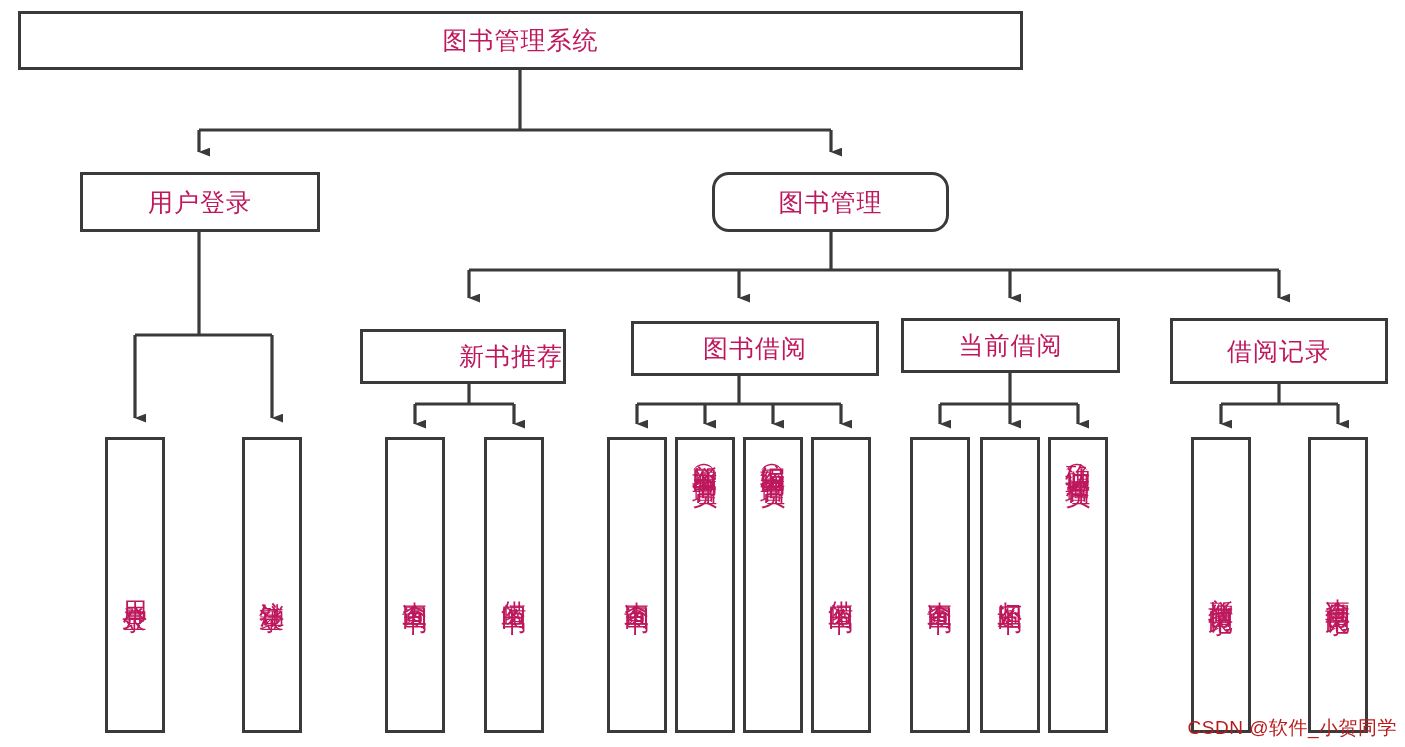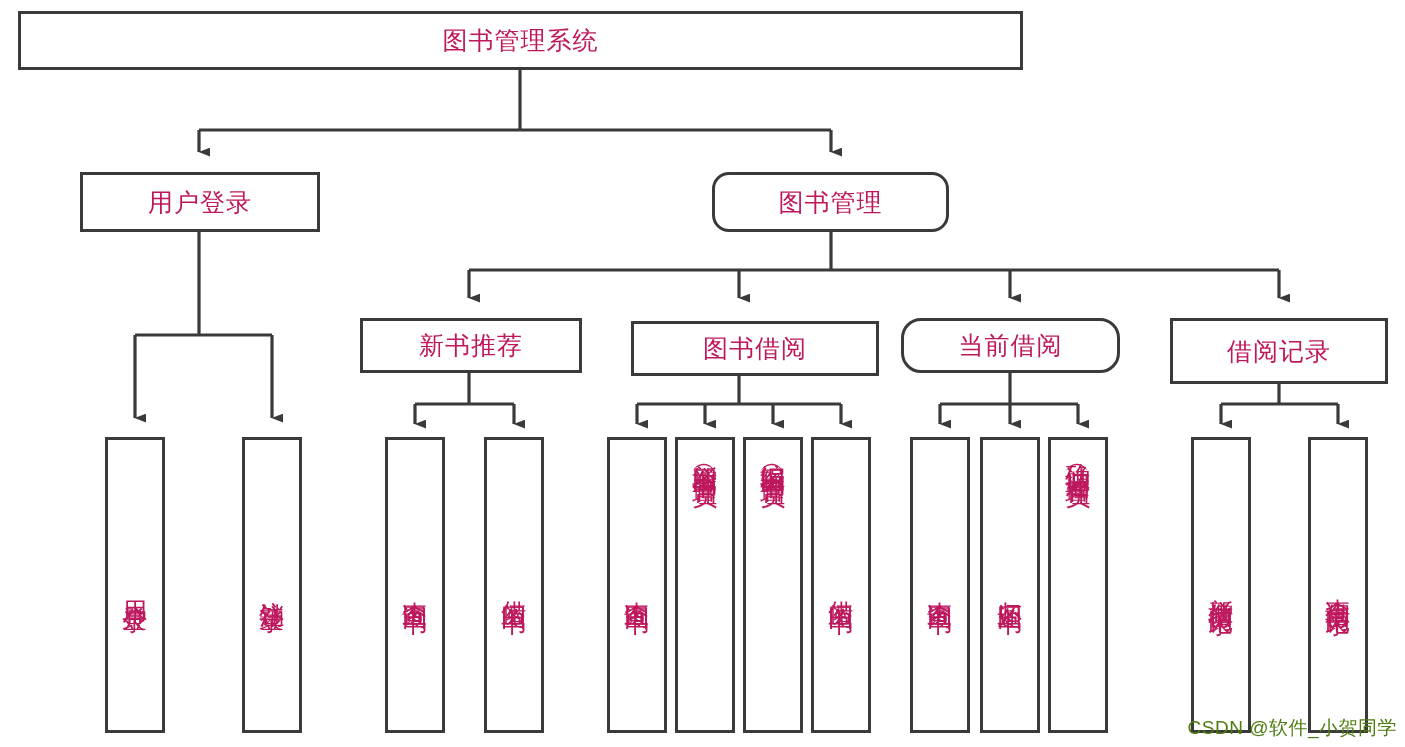--- a/index.html
+++ b/index.html
@@ -59,21 +59,21 @@
     justify-content: center;
   }
   .leaf.centered .leaf-inner {
     align-items: center;
   }
   #watermark {
     position: absolute;
     right: 8px;
     bottom: 6px;
     font-size: 19px;
-    color: #4d7c0f;
+    color: #b91c1c;
     letter-spacing: 0.5px;
     white-space: nowrap;
   }
 </style>
 </head>
 <body>
 
 <div id="canvas">
 
   <svg id="wires" viewBox="0 0 1405 747" xmlns="http://www.w3.org/2000/svg">
@@ -130,27 +130,27 @@
     <span>图书管理系统</span>
   </div>
 
   <div class="node horiz" style="left:80px; top:172px; width:240px; height:60px;">
     <span>用户登录</span>
   </div>
   <div class="node horiz" style="left:712px; top:172px; width:237px; height:60px;border-radius:17px;">
     <span>图书管理</span>
   </div>
 
-  <div class="node horiz" style="left:360px; top:318px; width:222px; height:55px;">
+  <div class="node horiz" style="left:360px; top:329px; width:206px; height:55px;justify-content:flex-end;">
     <span>新书推荐</span>
   </div>
   <div class="node horiz" style="left:631px; top:321px; width:248px; height:55px;">
     <span>图书借阅</span>
   </div>
-  <div class="node horiz" style="left:901px; top:318px; width:219px; height:55px;border-radius:20px;">
+  <div class="node horiz" style="left:901px; top:318px; width:219px; height:55px;">
     <span>当前借阅</span>
   </div>
   <div class="node horiz" style="left:1170px; top:318px; width:218px; height:66px;">
     <span>借阅记录</span>
   </div>
 
   <div class="node leaf centered" style="left:105px; top:437px; width:60px; height:296px;">
     <div class="leaf-inner">
       <span class="vtext">用户登录</span>
     </div>

